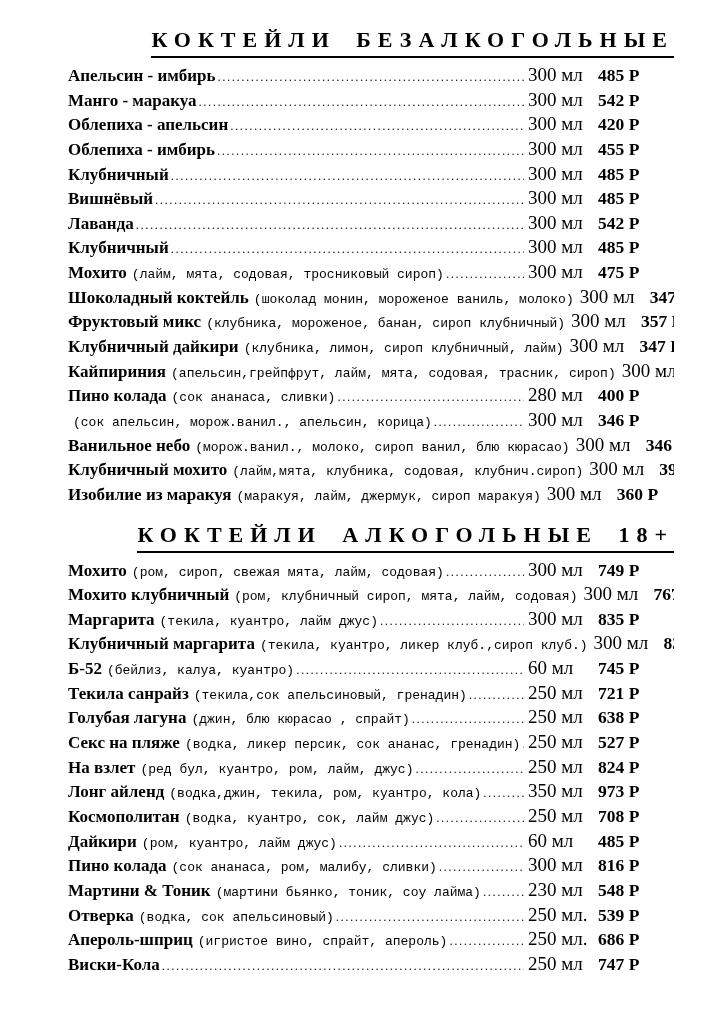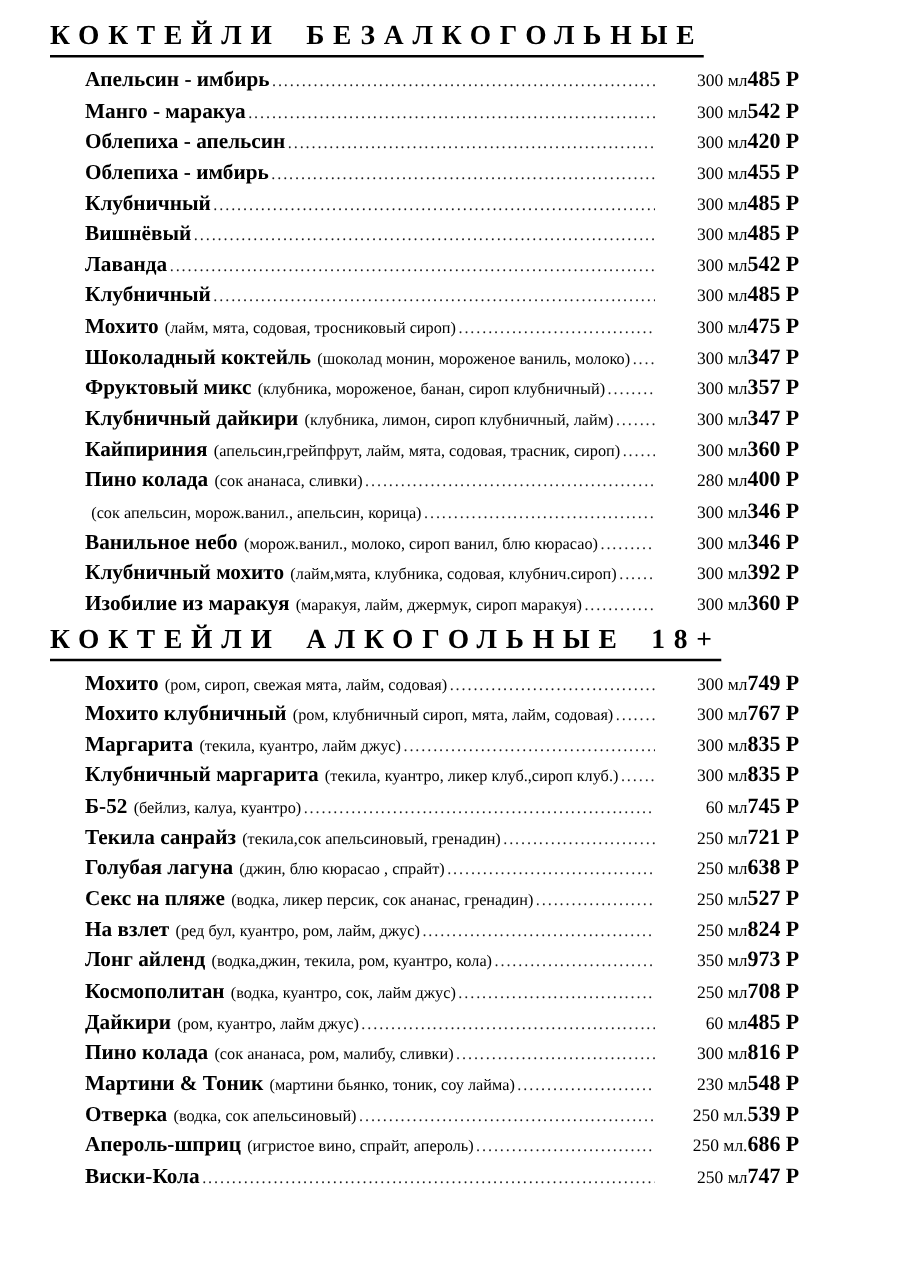--- a/index.html
+++ b/index.html
@@ -12,27 +12,27 @@
     position: relative;
     width: 724px;
     height: 1024px;
     margin: 0 auto;
     background: #ffffff;
     box-sizing: border-box;
     padding: 12px 50px 0 40px;
     overflow: hidden;
   }
   .section-title {
-    text-align: left;
+    text-align: right;
     font-size: 22px;
     font-weight: bold;
     letter-spacing: 7px;
     word-spacing: 8px;
     white-space: nowrap;
-    margin: 1px 0 5px 0;
+    margin: 13px 0 5px 0;
     line-height: 30px;
   }
   .section-title .underlined {
     display: inline-block;
     border-bottom: 2.5px solid #000;
     padding-bottom: 1px;
   }
   .rows { display: block; margin-left: 28px; }
   .row {
     display: flex;
@@ -45,40 +45,41 @@
     font-weight: bold;
     font-size: 17px;
     white-space: pre;
     flex: none;
   }
   .ing {
     font-size: 13px;
     white-space: pre;
     margin-left: 5px;
     flex: none;
+    font-family: Liberation Mono, monospace;
   }
   .ing:empty { margin-left: 0; }
   .leader {
     flex: 1 1 auto;
     min-width: 0;
     overflow: hidden;
     white-space: nowrap;
     font-size: 13px;
     margin: 0 4px 0 2px;
     color: #1a1a1a;
   }
   .leader::after {
     content: "................................................................................................................................................................................";
     letter-spacing: 1.5px;
   }
   .vol {
     flex: none;
     width: 70px;
-    text-align: right;
-    font-size: 14px;
+    text-align: left;
+    font-size: 19px;
     white-space: pre;
   }
   .price {
     flex: none;
     width: 76px;
     font-size: 17.5px;
     font-weight: bold;
     white-space: pre;
   }
 </style>

